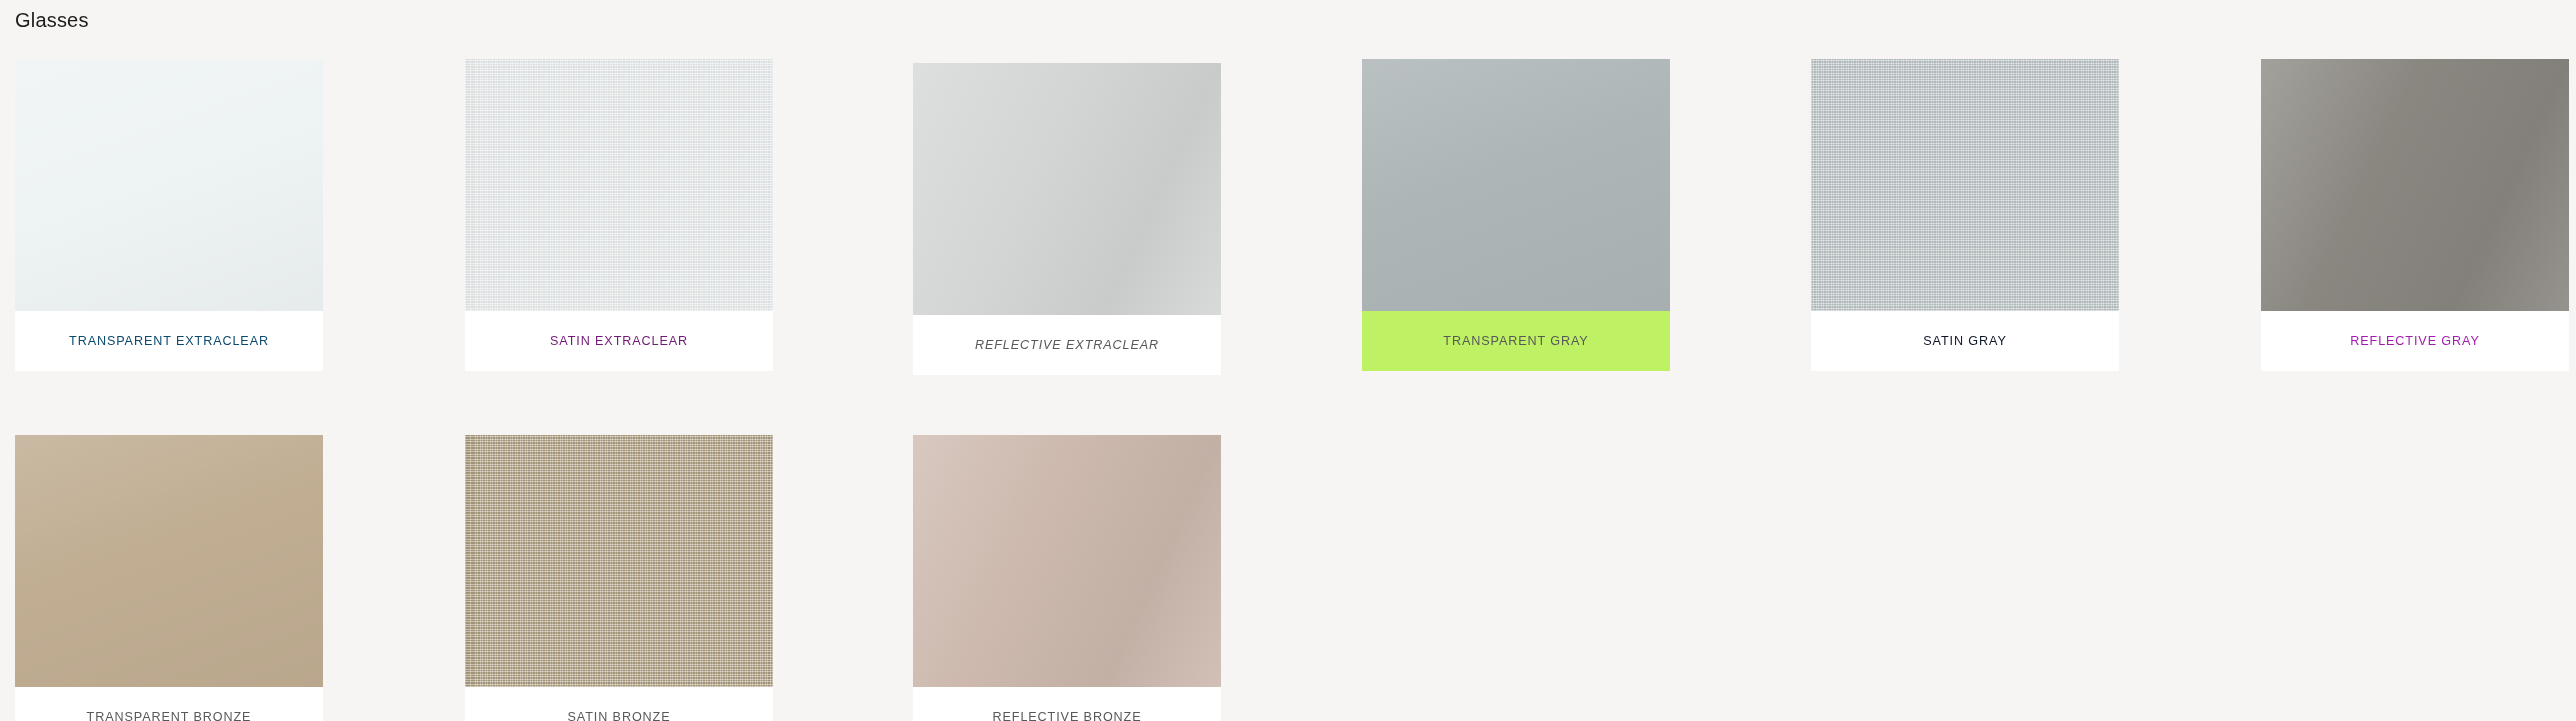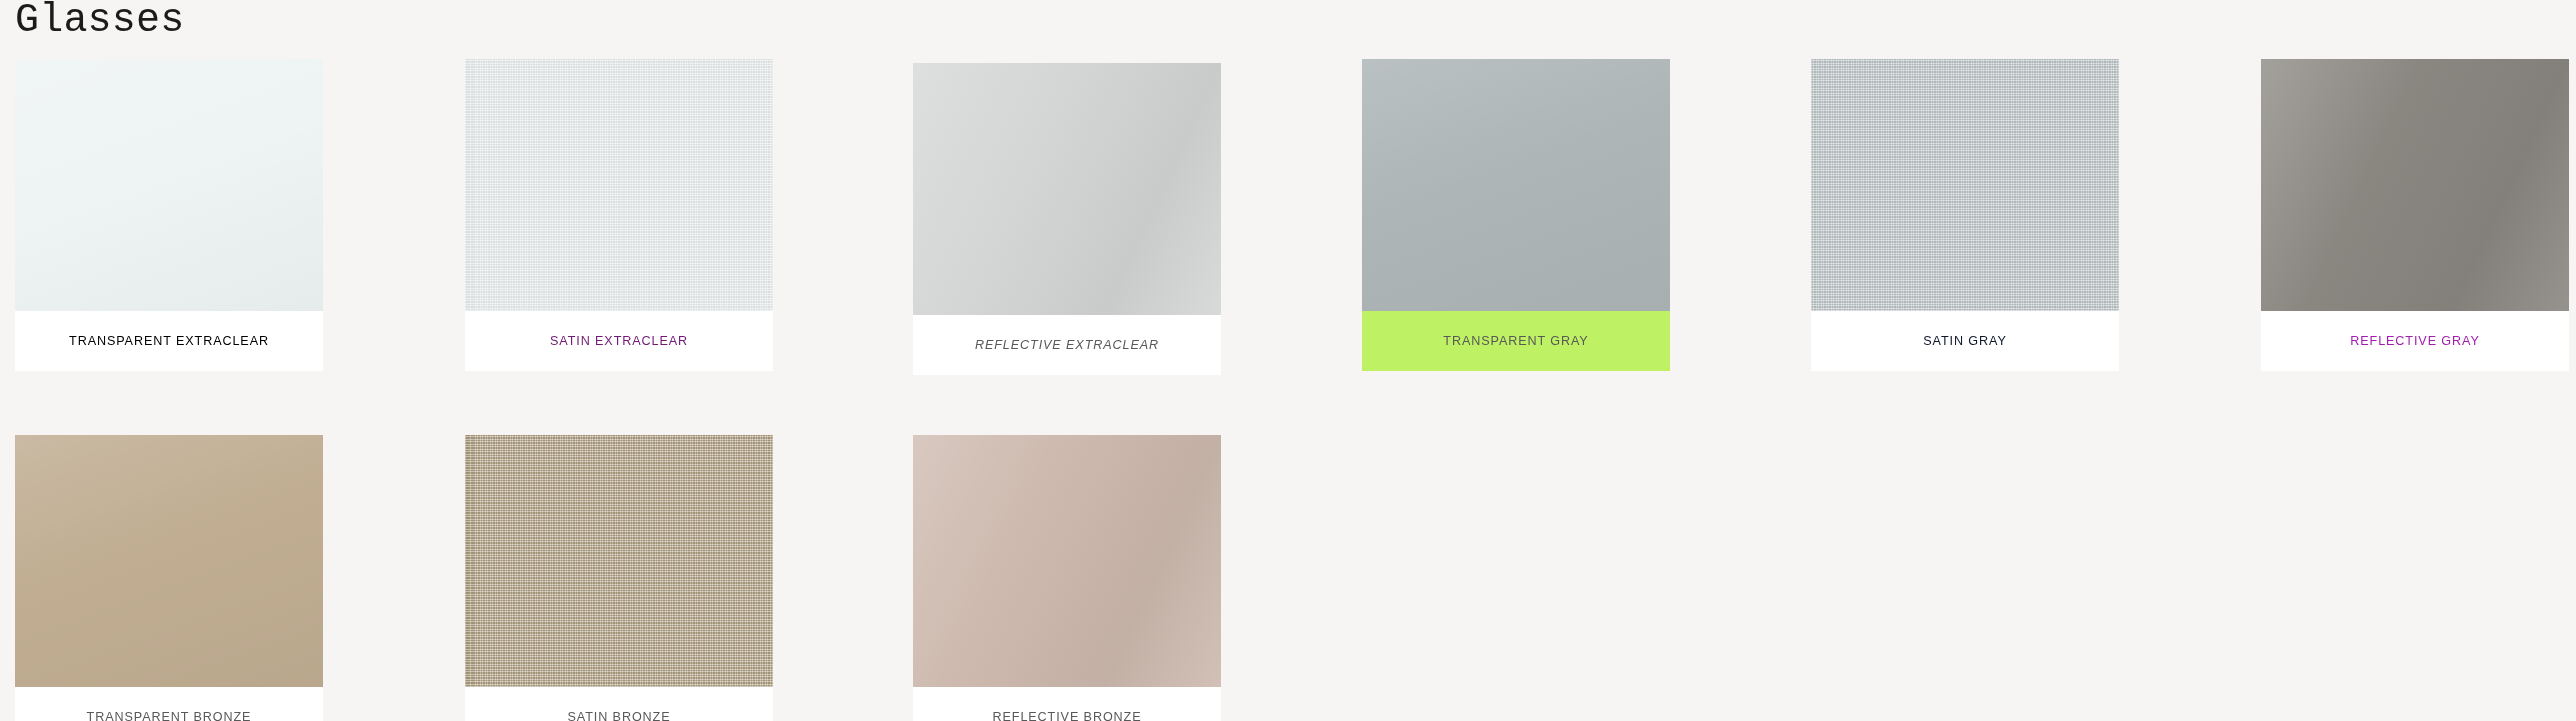--- a/index.html
+++ b/index.html
@@ -21,22 +21,22 @@
     width: 2576px;
     height: 721px;
     background: #f7f5f4;
   }
 
   
   .section-title {
     position: absolute;
     left: 15px;
     top: 1.7px;
-    font-family: Liberation Mono, monospace;
-    font-size: 40px;
+    font-family: Liberation Sans, sans-serif;
+    font-size: 20px;
     line-height: 37px;
     font-weight: 400;
     color: #1b1b1b;
     letter-spacing: 0.2px;
     white-space: nowrap;
   }
 
   
   .grid {
     position: absolute;
@@ -108,21 +108,21 @@
 <div id="page" style="background: rgb(247, 245, 244);">
 
   <div class="section-title">Glasses</div>
 
   <div class="grid">
       <div class="card" style="left: 15px; top: 0px;">
         <div class="swatch tex-transparent" style="background-color: rgb(238, 243, 243);">
           <div class="grain"></div>
         </div>
         <div class="caption" style="background: rgb(255, 255, 255);">
-          <div class="caption-label" style="color: #000000;">TRANSPARENT EXTRACLEAR</div>
+          <div class="caption-label" style="color: #0c4a6e;">TRANSPARENT EXTRACLEAR</div>
         </div>
       </div>
       <div class="card" style="left: 465px; top: 0px;">
         <div class="swatch tex-satin" style="background-color: rgb(229, 233, 233);">
           <div class="grain"></div>
         </div>
         <div class="caption" style="background: rgb(255, 255, 255);">
           <div class="caption-label" style="color: #701a75;">SATIN EXTRACLEAR</div>
         </div>
       </div>

